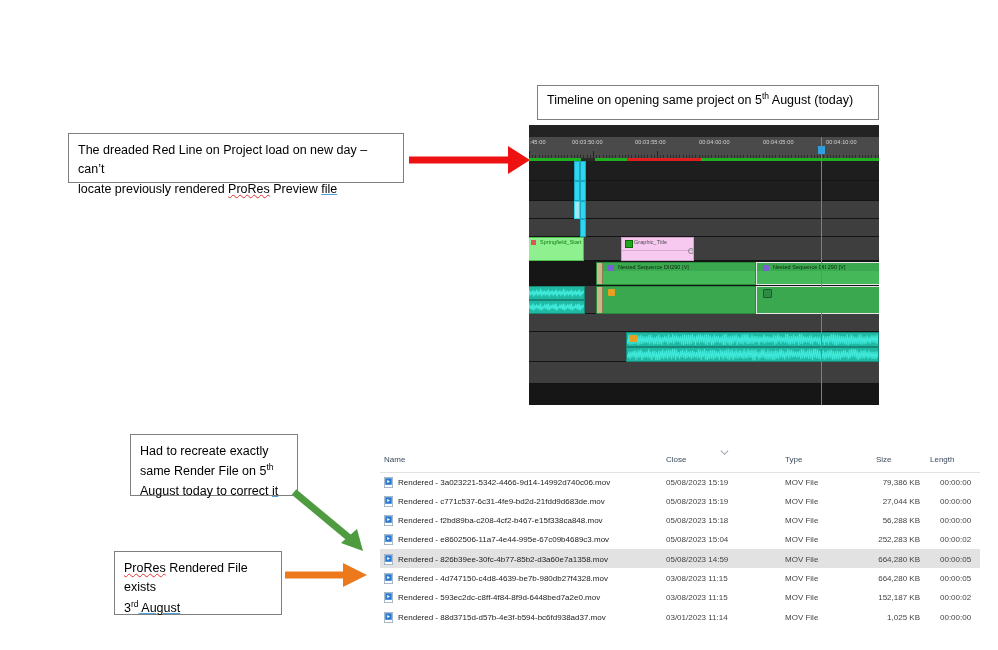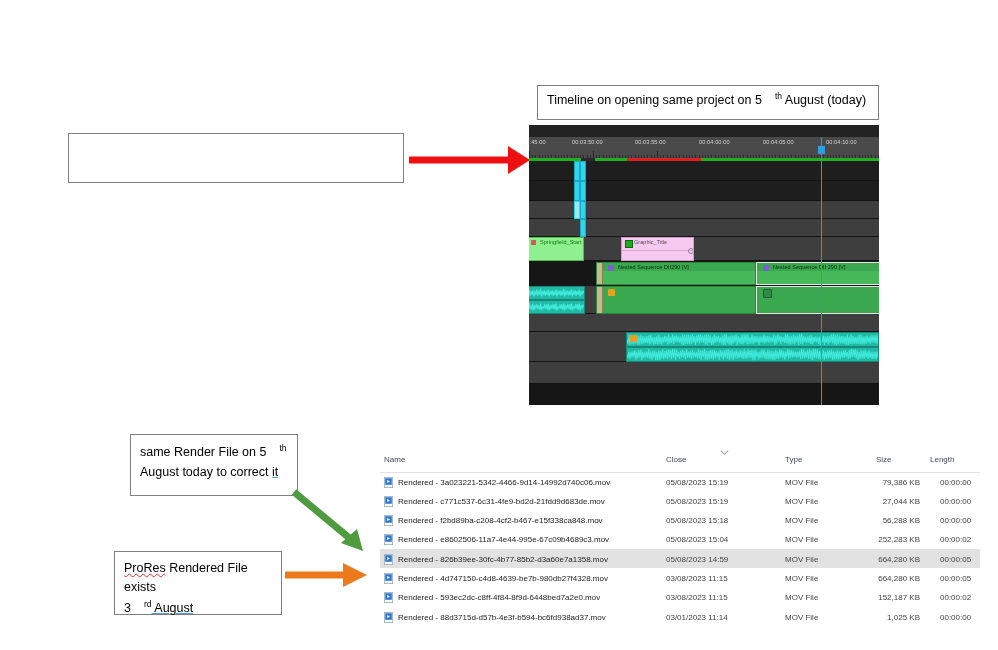--- a/index.html
+++ b/index.html
@@ -19,21 +19,21 @@
   .callout {
     position: absolute;
     border: 1px solid #7f7f7f;
     background: #ffffff;
     box-sizing: border-box;
     font-size: 12.5px;
     line-height: 1.55;
     color: #000000;
     padding: 7px 9px 6px 9px;
   }
-  .callout .sup { font-size: 8.5px; vertical-align: super; margin-left: 13px; }
+  .callout .sup { font-size: 8.5px; vertical-align: super; }
   .spell { text-decoration: underline; text-decoration-color: #e03030;
            text-decoration-style: wavy; text-decoration-thickness: 1px; }
   .gram  { text-decoration: underline; text-decoration-color: #4aa3df;
            text-decoration-style: solid; text-decoration-thickness: 1px; }
 
   #callout-timeline { left: 537px; top: 85px; width: 342px; height: 35px;
                       display:flex; align-items:center; padding-top:2px;}
   #callout-redline  { left: 68px;  top: 133px; width: 336px; height: 50px; }
   #callout-recreate { left: 130px; top: 434px; width: 168px; height: 62px; }
   #callout-prores   { left: 114px; top: 551px; width: 168px; height: 64px; }
@@ -108,23 +108,28 @@
 </head>
 <body>
 
 <div class="callout" id="callout-timeline">
   <div>
     <span>Timeline on opening same project on 5</span><span class="sup">th</span><span> August (today)</span>
   </div>
 </div>
 
 <div class="callout" id="callout-redline">
+  <div>The dreaded Red Line on Project load on new day – can’t</div>
+  <div>
+    <span>locate previously rendered </span><span class="spell">ProRes</span><span> Preview </span><span class="gram">file</span>
+  </div>
 </div>
 
 <div class="callout" id="callout-recreate">
+  <div>Had to recreate exactly</div>
   <div>
     <span>same Render File on 5</span><span class="sup">th</span>
   </div>
   <div>
     <span>August today to correct </span><span class="gram">it</span>
   </div>
 </div>
 
 <div class="callout" id="callout-prores">
   <div>

